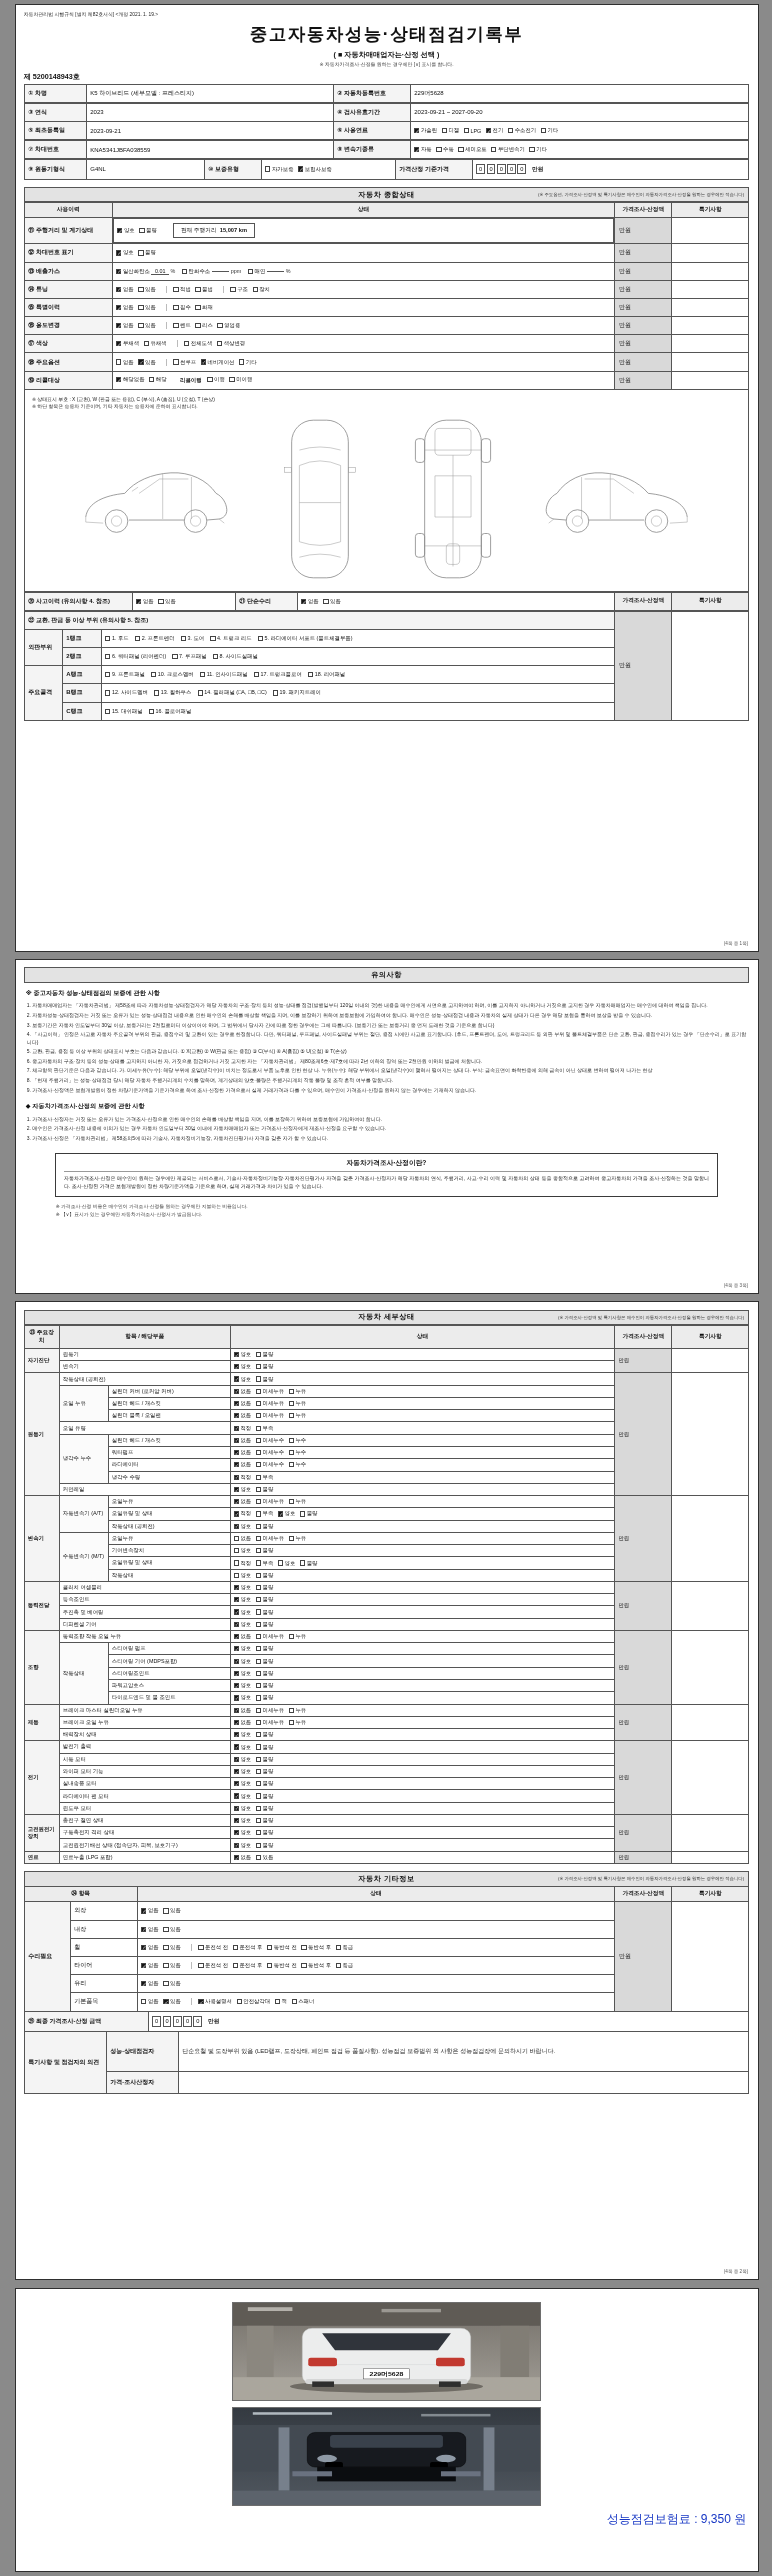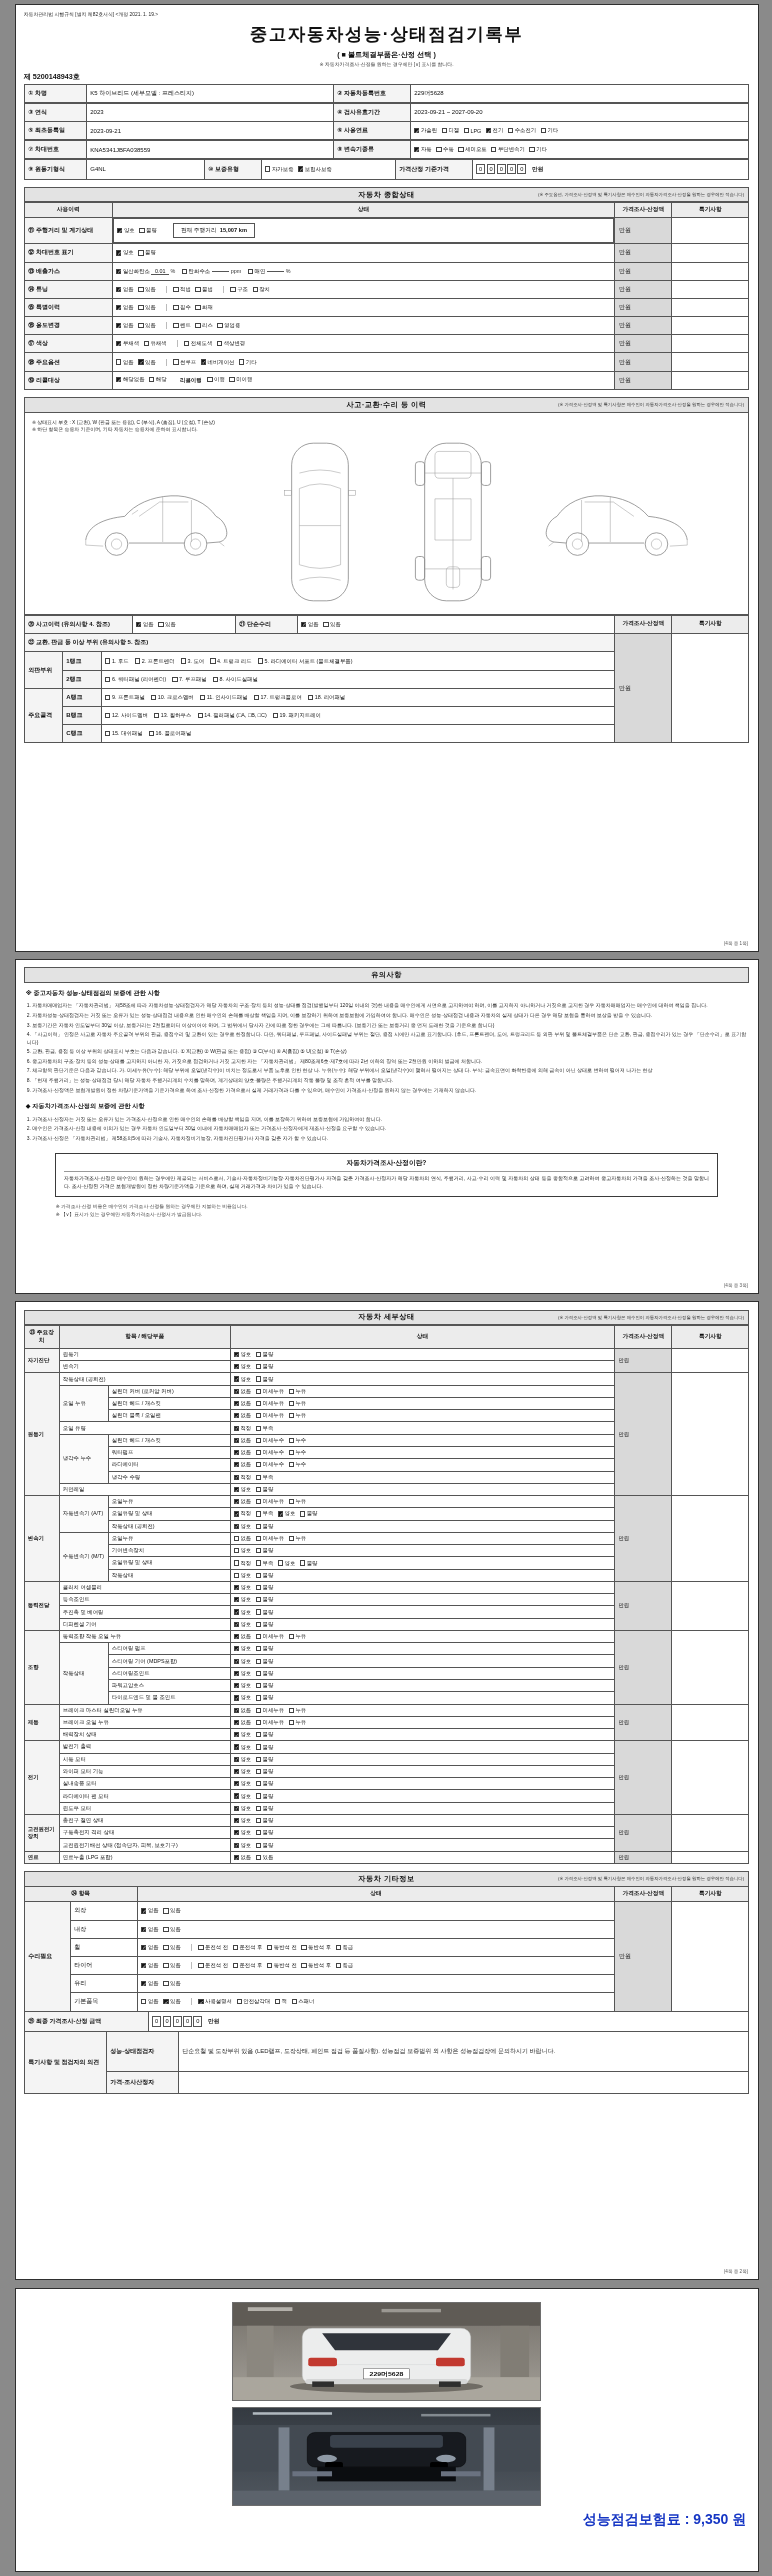--- a/index.html
+++ b/index.html
@@ -58,31 +58,31 @@
   .note-item{font-size:5px;line-height:1.5;margin:2.1px 3.1px;color:#1c1c1c;text-align:justify}
   .pbox{border:0.8px solid #3a3a3a;margin:8.2px 31px 5.2px;padding:5.2px 8.2px}
   .pbox-title{text-align:center;font-weight:bold;font-size:6.7px;border-bottom:0.5px solid #999;padding-bottom:3.1px;margin-bottom:3.6px}
   .pbox-body{font-size:5px;line-height:1.55;text-align:justify}
   .pnote{font-size:4.8px;margin:1px 32px;color:#333}
   .photo-wrap{display:flex;flex-direction:column;align-items:center;gap:6.2px;margin-top:7.2px}
   svg.photo{width:309px;height:99px;border:0.5px solid #6e6e6e;background:#777}
   .signrow{border:0.5px solid #3a3a3a;height:30px;margin-top:7.2px;display:flex;align-items:center;padding-left:13.4px}
   .signlab{font-weight:bold;font-size:7.7px;letter-spacing:4.1px}
   .feerow{text-align:right;margin:5.2px 3.1px 2.1px}
-  .fee{color:#1636c4;font-weight:bold;font-size:14px}
+  .fee{color:#1636c4;font-weight:normal;font-size:12px}
 </style>
 </head>
 <body>
 
 <div class="page">
 
   <div class="panel" id="panelA">
     <div class="formref">자동차관리법 시행규칙 [별지 제82호서식] &lt;개정 2021. 1. 19.&gt;</div>
     <div class="title">중고자동차성능·상태점검기록부</div>
-    <div class="subtitle">( ■ 볼트체결부품은·산정 선택 )</div>
+    <div class="subtitle">( ■ 자동차매매업자는·산정 선택 )</div>
     <div class="subnote">※ 자동차가격조사·산정을 원하는 경우에만 [∨] 표시를 합니다.</div>
     <div class="docno">제 5200148943호</div>
 
 
     <table class="tbl">
       <colgroup>
           <col style="width:62px">
           <col style="width:247px">
           <col style="width:77px">
           <col>
@@ -464,24 +464,20 @@
                   <span class="cl">미이행</span>
                 </span>
               </span>
           </td>
           <td class="gray">만원</td>
           <td class="ncell"></td>
         </tr>
       </tbody>
     </table>
 
-    <div class="secbar">
-      <span class="sectitle">사고·교환·수리 등 이력</span>
-      <span class="secnote">(※ 가격조사·산정액 및 특기사항은 매수인이 자동차가격조사·산정을 원하는 경우에만 적습니다)</span>
-    </div>
     <div class="accbox">
       <div class="legend">※ 상태표시 부호 : X (교환), W (판금 또는 용접), C (부식), A (흠집), U (요철), T (손상)</div>
       <div class="legend">※ 하단 항목은 승용차 기준이며, 기타 자동차는 승용차에 준하여 표시합니다.</div>
       <div class="diagrams">
         <svg width="155" height="118" viewBox="0 0 300 230">
           <path class="dline" d="M16,150 C20,122 52,108 92,104 C112,80 144,66 182,64 C220,62 252,78 270,104 C282,110 290,122 291,136 C291,146 285,152 276,154 L252,156"></path>
           <path class="dline" d="M100,156 L208,156"></path>
           <path class="dthin" d="M120,104 L160,76 L216,76 M166,66 L166,154 M222,72 L222,154"></path>
           <circle class="dline" cx="76" cy="158" r="22"></circle>
           <circle class="dthin" cx="76" cy="158" r="10"></circle>

